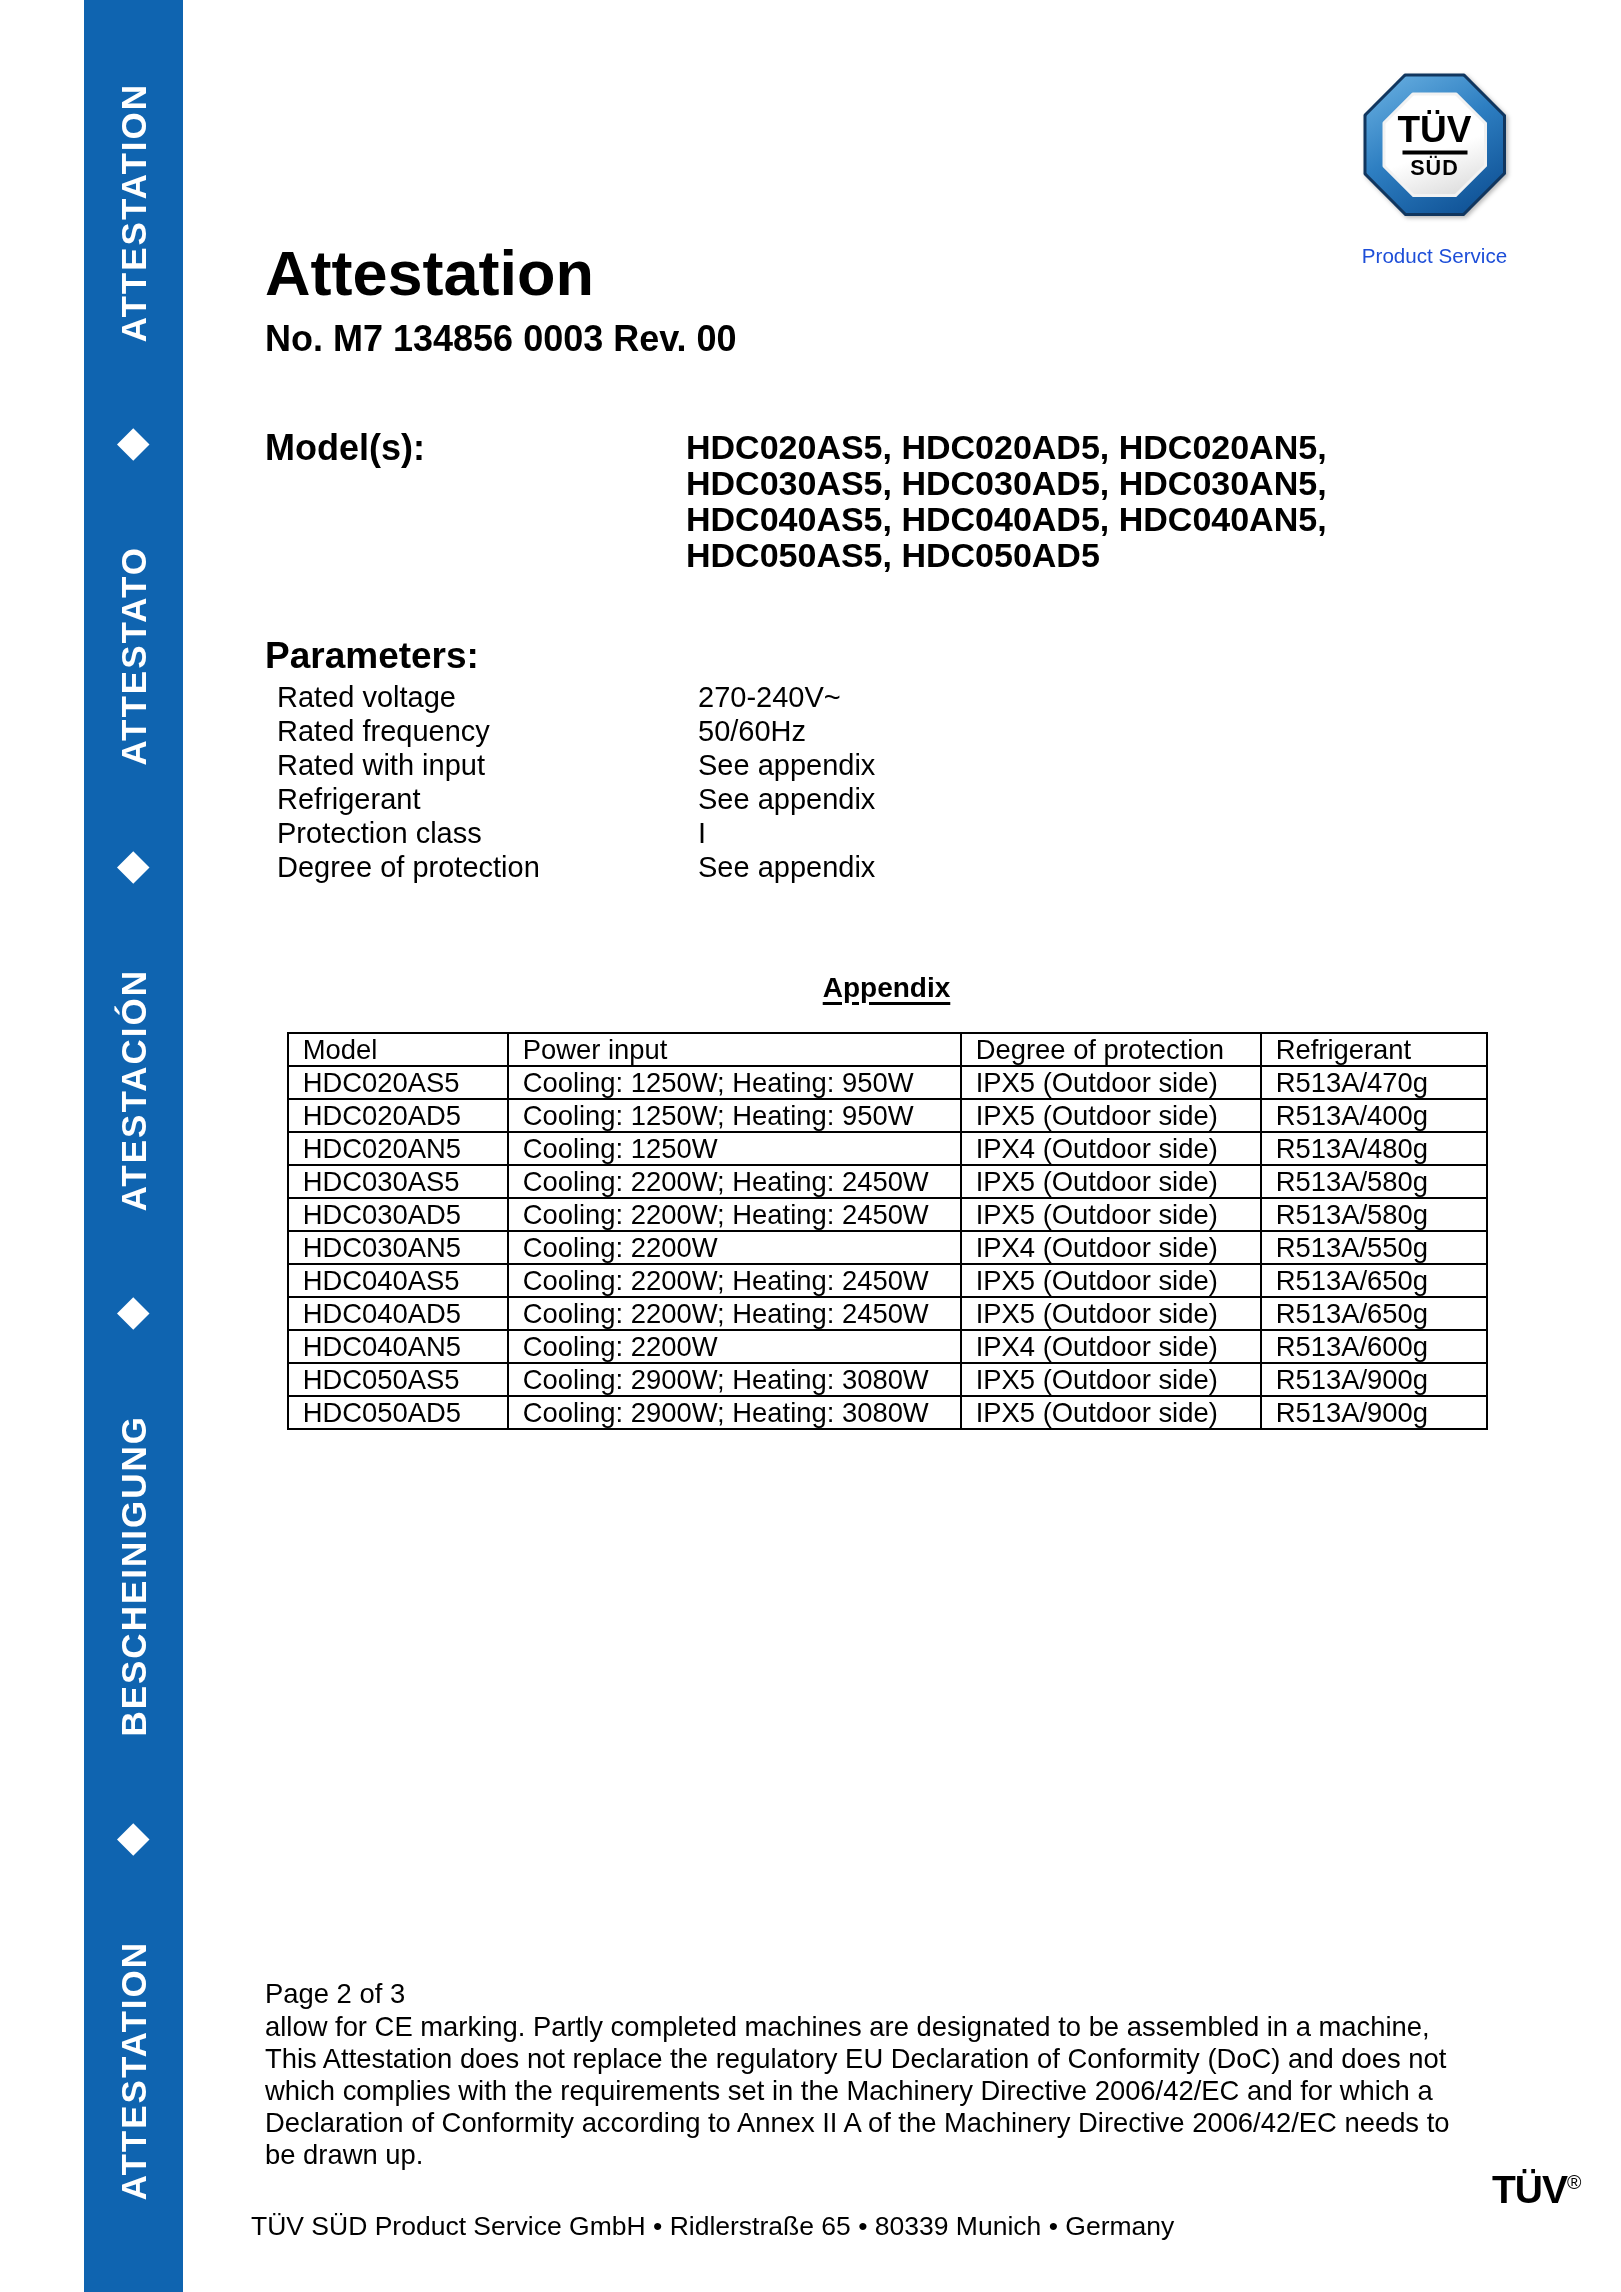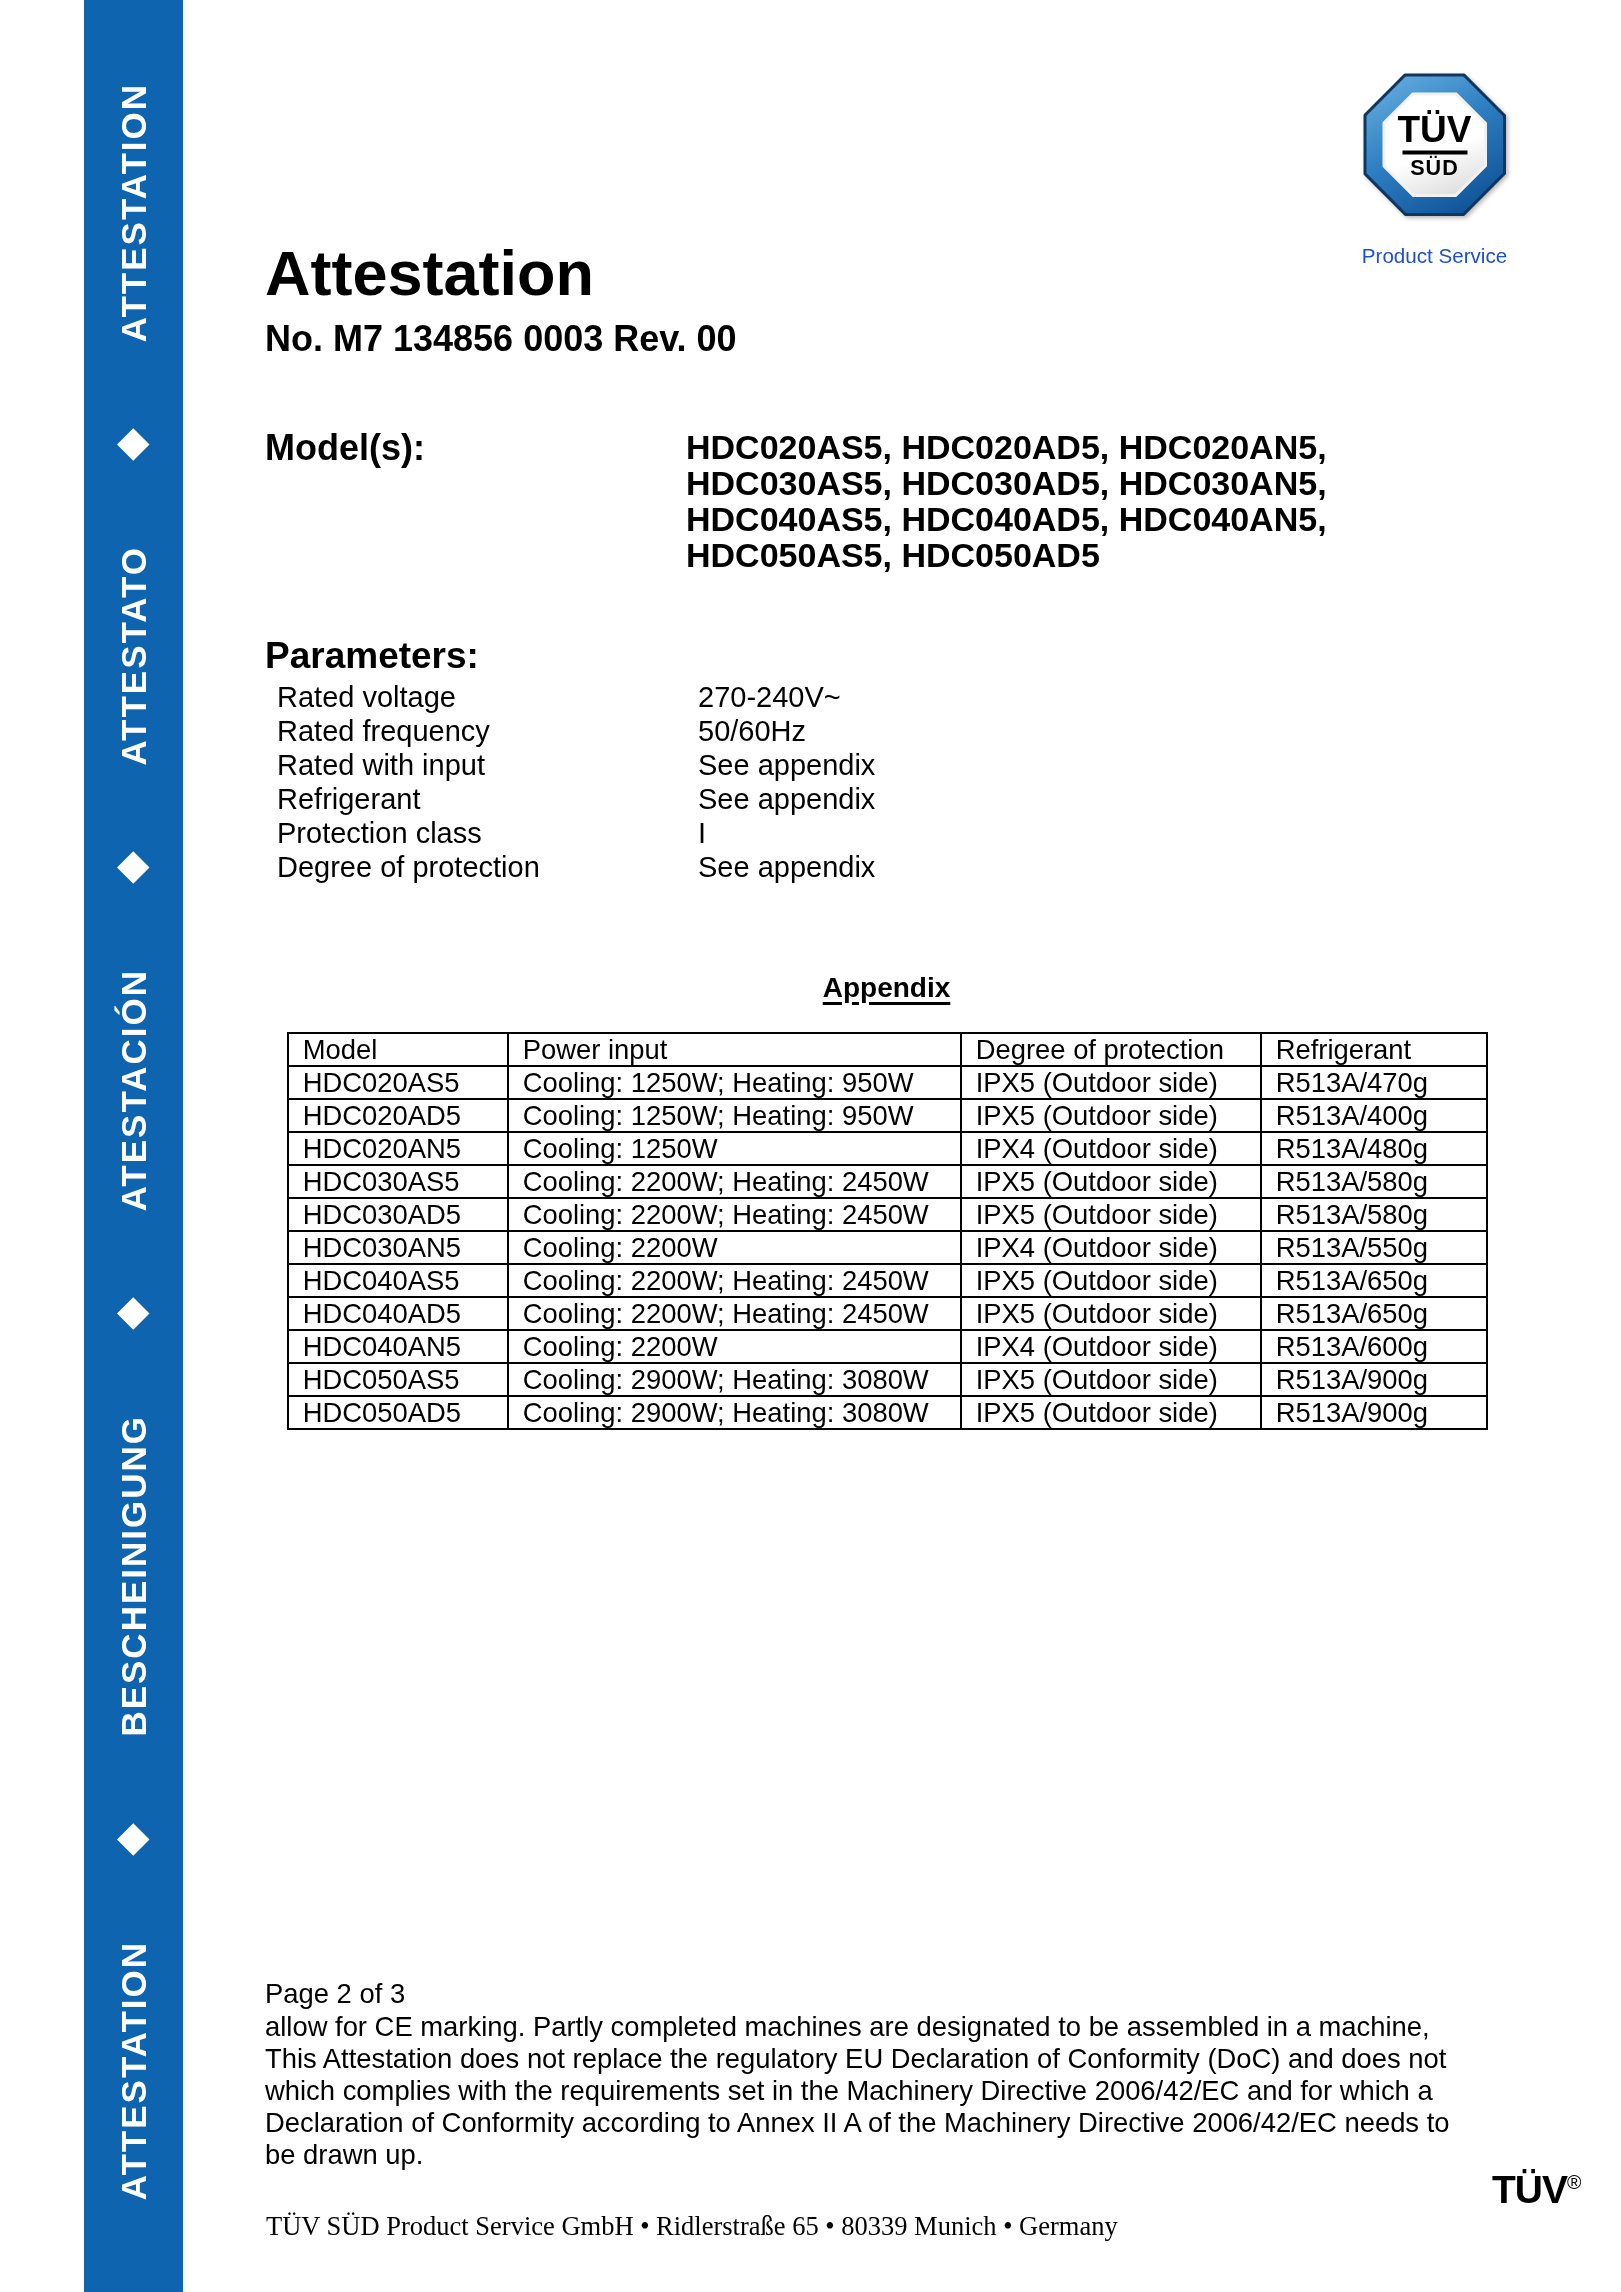--- a/index.html
+++ b/index.html
@@ -70,21 +70,21 @@
     font-size:27.4px;
   }
   table.appendix th, table.appendix td {
     border:2.9px solid #000; font-weight:normal; text-align:left;
     height:33px; padding:0 3.9px 0 13.7px; white-space:nowrap; overflow:hidden;
     vertical-align:middle; line-height:1;
   }
   
   .page-info  { position:absolute; left:265px; top:1978px; font-size:27.4px; }
   .disclaimer { position:absolute; left:265px; top:2011px; font-size:27.4px; line-height:32px; }
-  .company-line { position:absolute; left:266px; top:2211px; font-size:26.5px;font-family:Liberation Serif, serif; }
+  .company-line { position:absolute; left:251px; top:2211px; font-size:26.5px; }
   .tuv-mark { position:absolute; left:1492px; top:2168px; font-size:39px; font-weight:bold;
               letter-spacing:-1px; }
   .tuv-mark sup { font-size:19.6px; font-weight:normal; vertical-align:13.7px; letter-spacing:0; }
 </style>
 </head>
 <body>
 
 <div class="page">
 
   <div class="sidebar">

